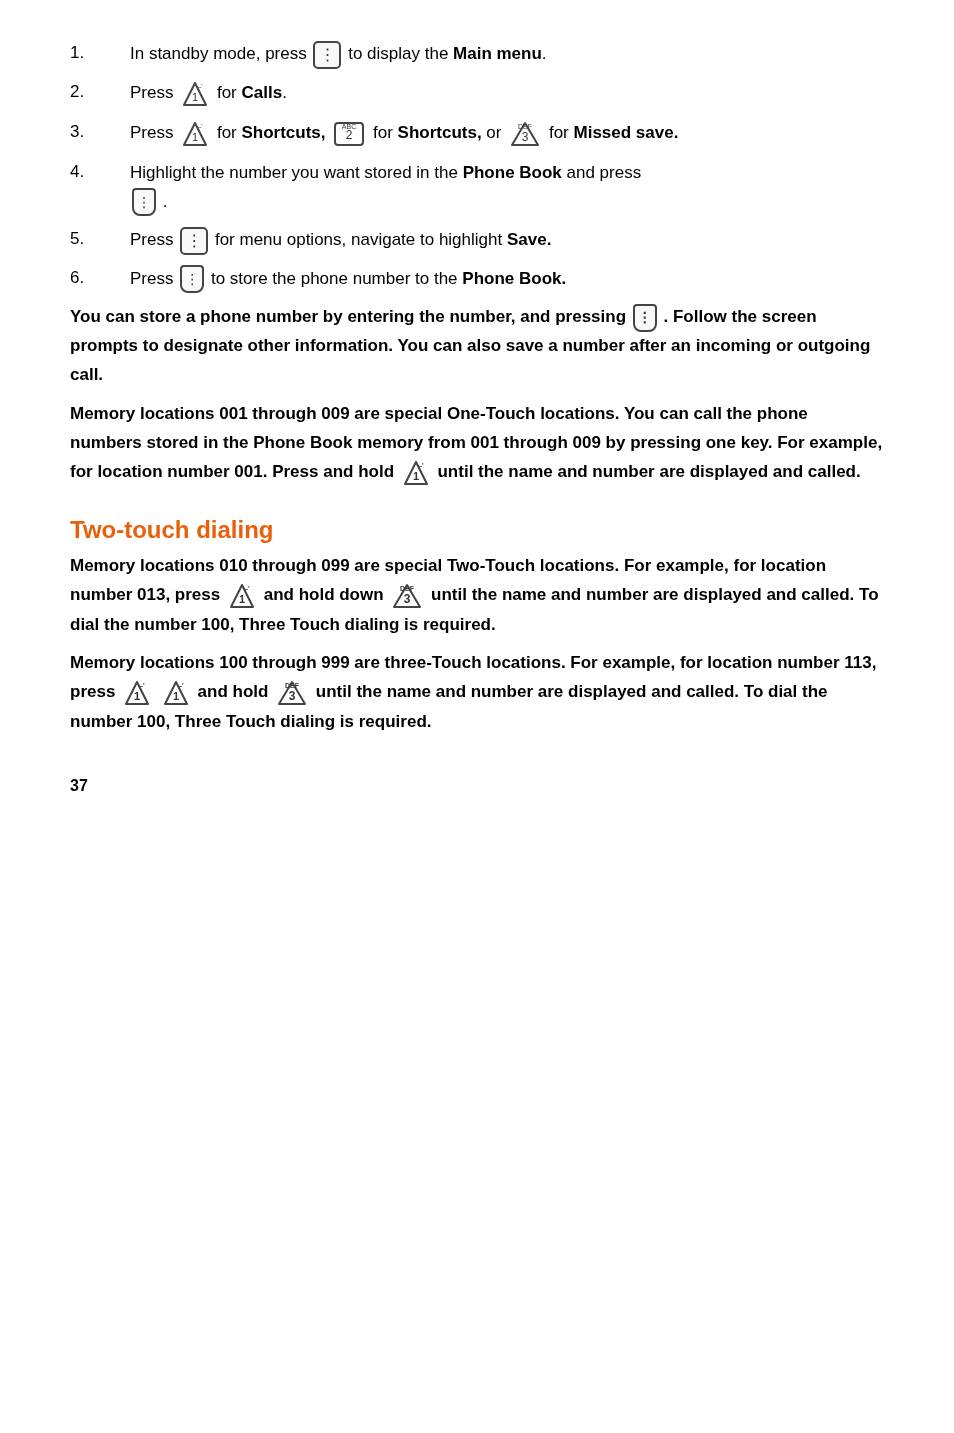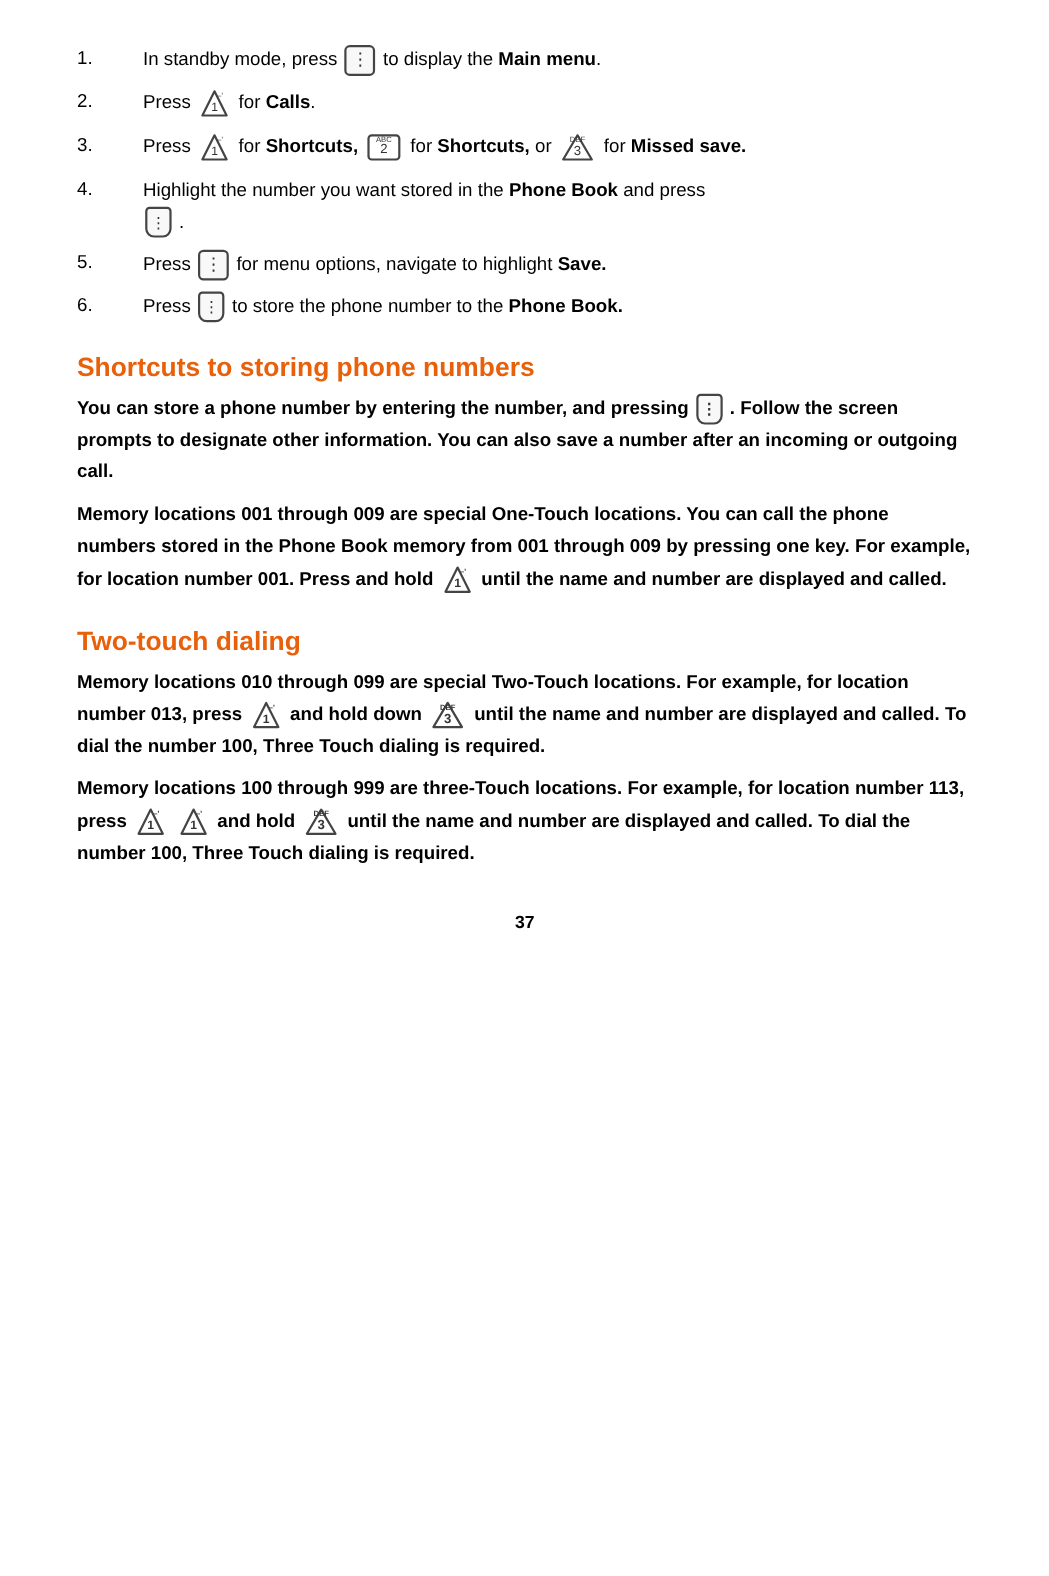--- a/index.html
+++ b/index.html
@@ -84,21 +84,21 @@
     .num-key {
       display: inline-block;
       vertical-align: middle;
       position: relative;
       margin: 0 2px;
     }
     .num-key svg {
       display: block;
     }
     .page-num {
-      text-align: center;
+      text-align: left;
       font-size: 16px;
       margin-top: 40px;
       font-weight: bold;
     }
     .step4-extra {
       display: flex;
       flex-direction: column;
       line-height: 1.6;
       justify-content: space-between;
     }
@@ -189,21 +189,20 @@
     <span class="step-num">6.</span>
     <span class="step-content">
       Press
       <span class="menu-key-small"></span>
       to store the phone number to the <strong>Phone Book.</strong>
     </span>
   </li>
 </ol>
 
 <div>
-  <h2 class="section-title">Shortcuts to storing phone numbers</h2>
   <p class="section-body">
     You can store a phone number by entering the number, and pressing
     <span class="menu-key-small"></span>
     . Follow the screen prompts to designate other information. You can also save a number after an incoming or outgoing call.
   </p>
 </div>
 
 <div>
   <p class="section-body">
     Memory locations 001 through 009 are special One-Touch locations. You can call the phone numbers stored in the Phone Book memory from 001 through 009 by pressing one key. For example, for location number 001. Press and hold

